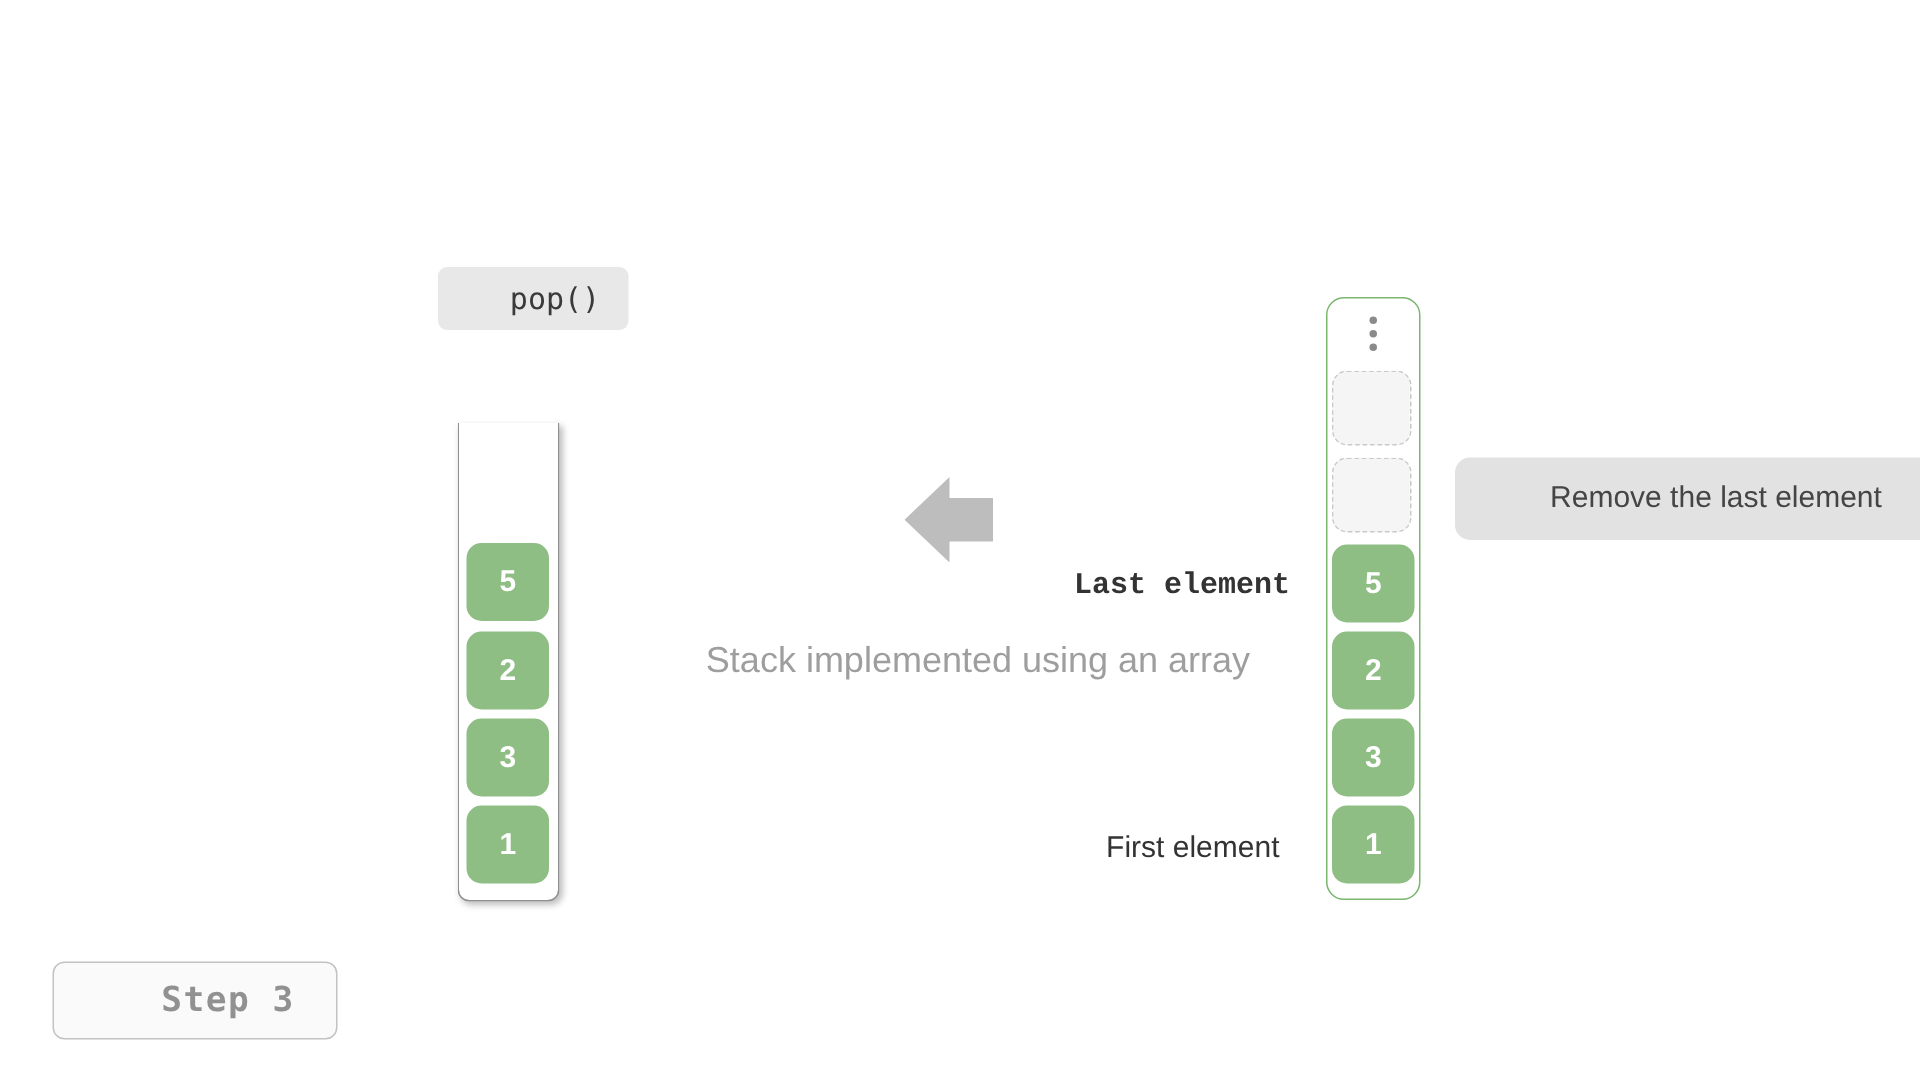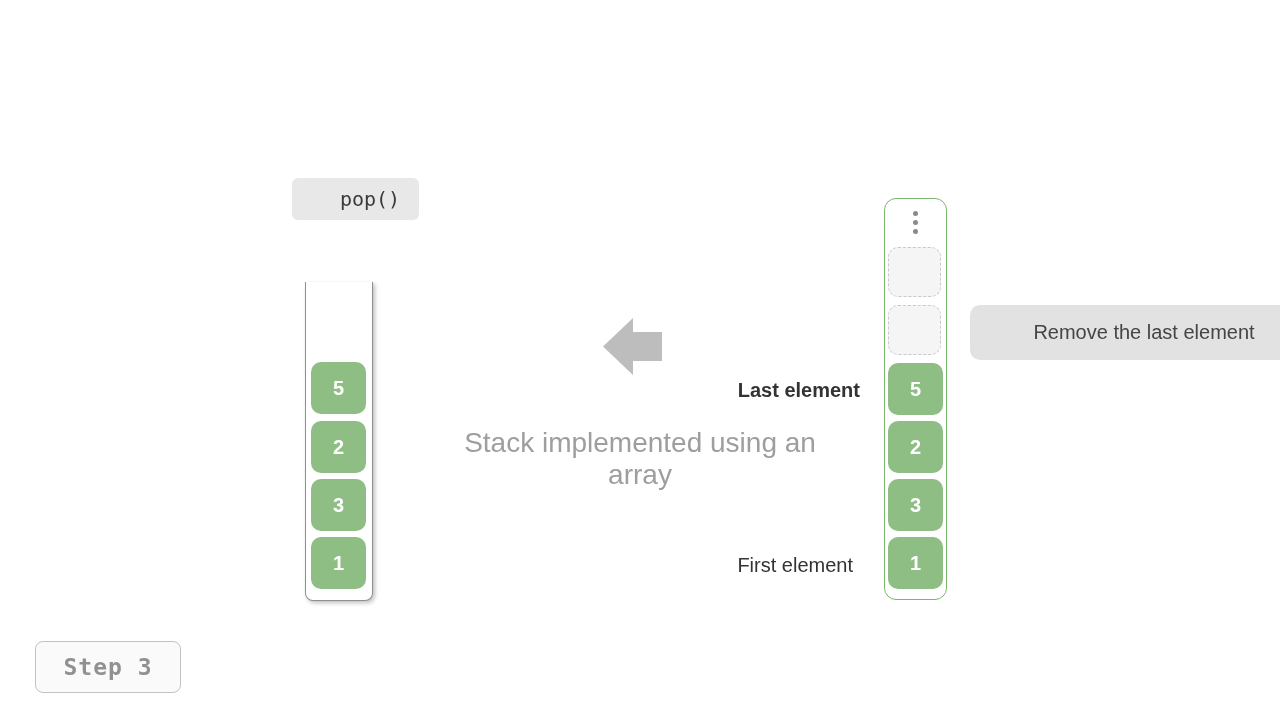--- a/index.html
+++ b/index.html
@@ -11,21 +11,21 @@
   .op-badge{
     position:absolute;left:292px;top:178px;width:98px;height:42px;
     background:#e8e8e8;border-radius:6px;display:flex;align-items:center;justify-content:center;
     font-family:"DejaVu Sans Mono","Liberation Mono",monospace;font-size:20px;color:#3a3a3a;padding-left:29px;
   }
   .step-badge{
     position:absolute;left:35px;top:641px;width:144px;height:50px;
     background:#fafafa;border:1px solid #c2c2c2;border-radius:8px;
     display:flex;align-items:center;justify-content:center;
     font-family:"DejaVu Sans Mono","Liberation Mono",monospace;font-weight:bold;
-    font-size:23px;color:#919191;letter-spacing:1px;
+    font-size:23px;color:#919191;letter-spacing:1px;padding-left:44px;
   }
   
   .left-stack{
     position:absolute;left:305px;top:282px;width:66px;height:318px;background:#ffffff;
     border-left:1px solid #8f8f8f;border-right:1px solid #8f8f8f;border-bottom:1px solid #8f8f8f;
     border-bottom-left-radius:8px;border-bottom-right-radius:8px;
     box-shadow:2px 2px 4px rgba(0,0,0,0.25);
   }
   
   .right-stack{
@@ -56,29 +56,29 @@
   .slot.s0{top:48px;}
   .slot.s1{top:106px;}
   
   .ellipsis{position:absolute;left:0;top:12px;width:100%;display:flex;flex-direction:column;align-items:center;gap:4px;}
   .ellipsis i{width:5px;height:5px;border-radius:50%;background:#8a8a8a;display:block;}
   
   .arrow{position:absolute;left:603px;top:318px;width:59px;height:57px;}
   
   .label-last{
     position:absolute;left:660px;top:379px;width:200px;text-align:right;
-    font-size:20px;font-weight:bold;color:#333333;
+    font-size:20px;font-weight:bold;color:#333333;font-family:Liberation Mono, monospace;
   }
   .label-first{
     position:absolute;left:653px;top:554px;width:200px;text-align:right;
     font-size:20px;font-weight:normal;color:#333333;
   }
   .caption{
-    position:absolute;left:440px;top:427px;width:400px;text-align:center;
-    font-size:28px;color:#9e9e9e;
+    position:absolute;left:452px;top:427px;width:400px;text-align:center;
+    font-size:24px;color:#9e9e9e;
   }
   .tooltip{
     position:absolute;left:970px;top:305px;width:294px;height:55px;
     background:#e2e2e2;border-radius:10px;
     display:flex;align-items:center;justify-content:center;
     font-size:20px;color:#454545;padding-left:27px;
   }
   .watermark{
     position:absolute;left:1016px;top:677px;width:220px;text-align:right;
     font-family:"DejaVu Sans Mono","Liberation Mono",monospace;font-size:15px;color:#cccccc;

